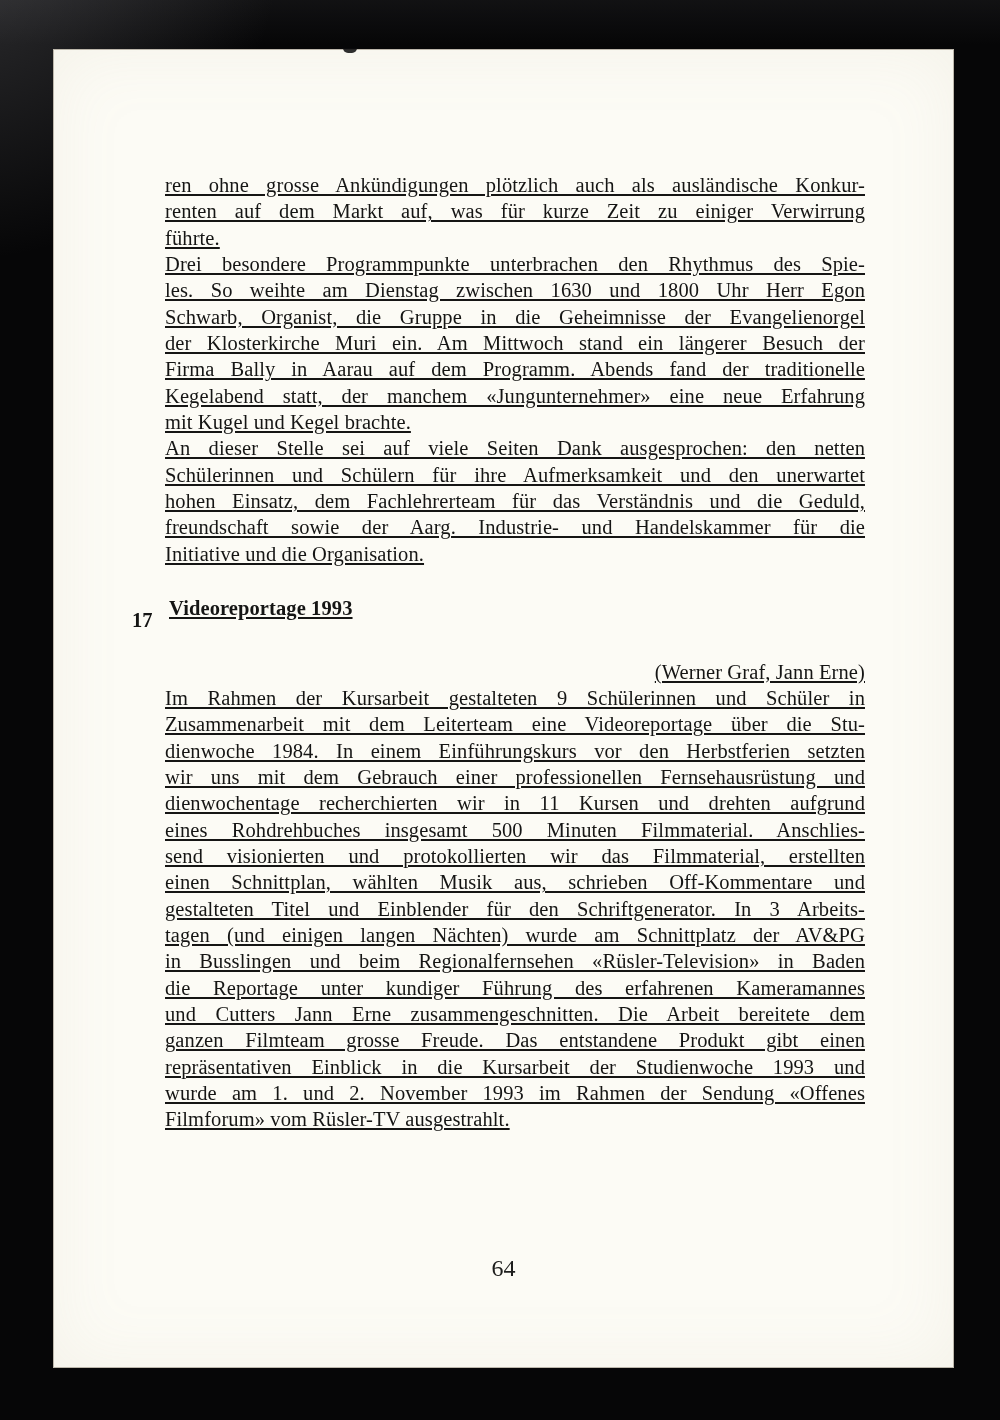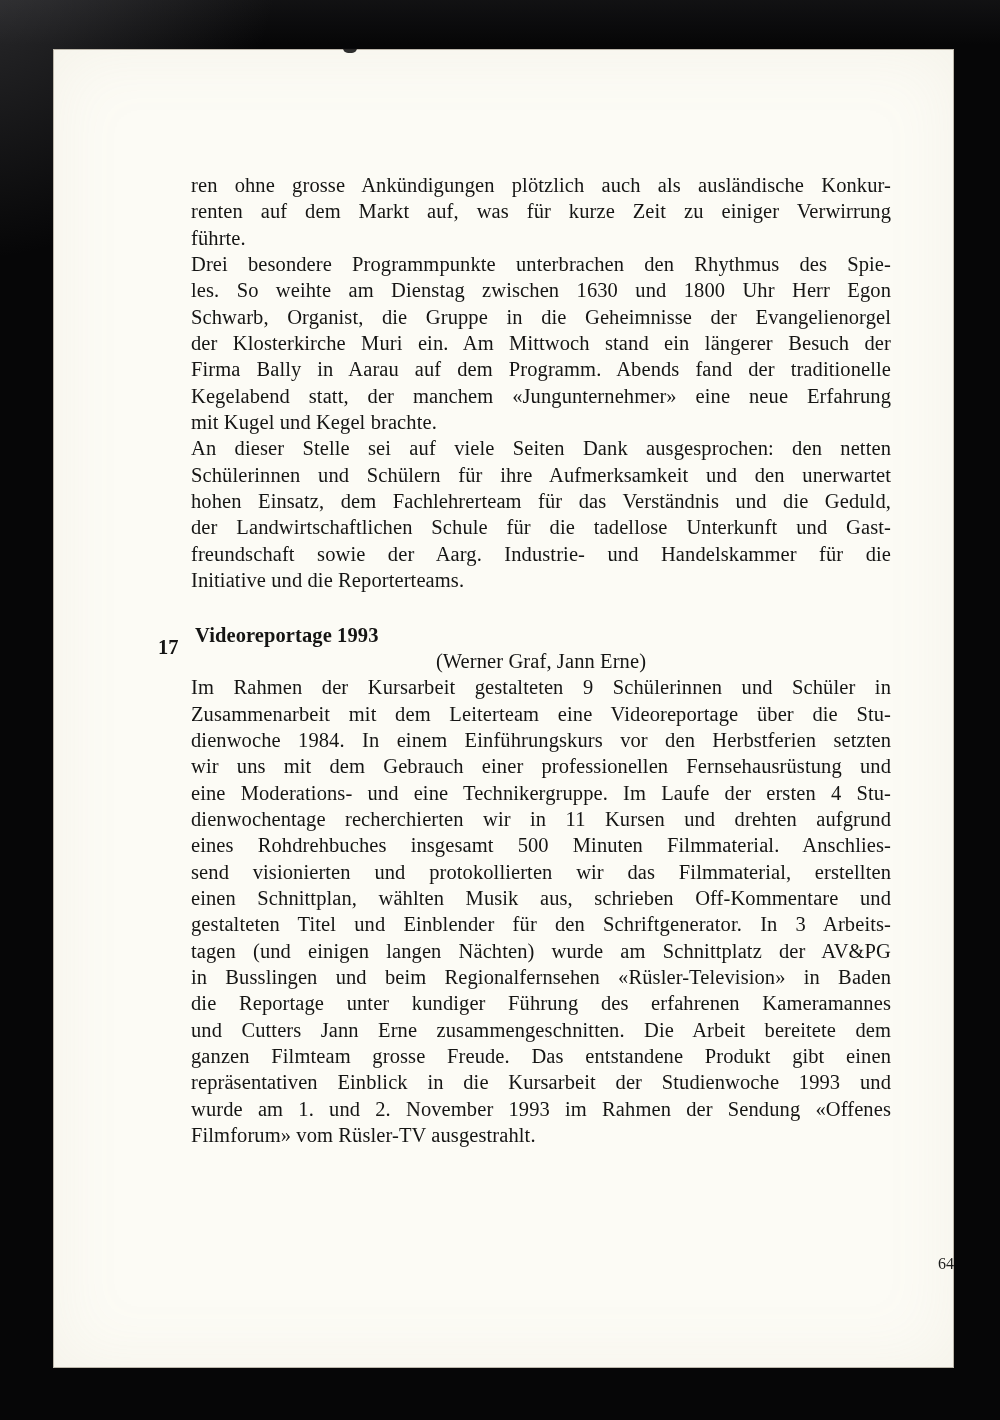--- a/index.html
+++ b/index.html
@@ -34,53 +34,54 @@
     left: 290px;
     top: -1px;
     width: 14px;
     height: 5px;
     background: #0a0a0c;
     border-radius: 0 0 7px 7px;
     opacity: 0.85;
   }
   .textblock {
     position: absolute;
-    left: 138px;
+    left: 112px;
     top: 123px;
     width: 700px;
     color: #151514;
     font-size: 20.5px;
     line-height: 26.35px;
     letter-spacing: 0.1px;
+    text-decoration: underline;
   }
   .line {
     text-align: justify;
     text-align-last: justify;
     text-justify: inter-word;
     white-space: normal;
   }
   .line.last {
     text-align: left;
     text-align-last: left;
   }
   .heading {
     margin-top: 28px;
     font-weight: bold;
     position: relative;
   }
   .hnum { position: absolute; left: -33px; top: 0; margin-top: 12px; }
   .htitle { margin-left: 4px; }
-  .attribution { text-align: center; }
+  .attribution { text-align: right; margin-top: 37px; }
   .folio {
     position: absolute;
     left: 0;
     top: 1206px;
     width: 100%;
-    text-align: right;
-    font-size: 16px;
+    text-align: center;
+    font-size: 24px;
     color: #1d1d1c;
   }
 </style>
 </head>
 <body>
 
 <div class="stage">
   <div class="page">
     <div class="notch"></div>
     <div class="textblock" id="textblock">
@@ -95,32 +96,30 @@
           <div class="line">Schwarb, Organist, die Gruppe in die Geheimnisse der Evangelienorgel</div>
           <div class="line">der Klosterkirche Muri ein. Am Mittwoch stand ein längerer Besuch der</div>
           <div class="line">Firma Bally in Aarau auf dem Programm. Abends fand der traditionelle</div>
           <div class="line">Kegelabend statt, der manchem «Jungunternehmer» eine neue Erfahrung</div>
           <div class="line last">mit Kugel und Kegel brachte.</div>
         </div>
         <div class="para">
           <div class="line">An dieser Stelle sei auf viele Seiten Dank ausgesprochen: den netten</div>
           <div class="line">Schülerinnen und Schülern für ihre Aufmerksamkeit und den unerwartet</div>
           <div class="line">hohen Einsatz, dem Fachlehrerteam für das Verständnis und die Geduld,</div>
-          <div class="line">der Landwirtschaftlichen Schule für die tadellose Unterkunft und Gast-</div>
           <div class="line">freundschaft sowie der Aarg. Industrie- und Handelskammer für die</div>
-          <div class="line last">Initiative und die Reporterteams.</div>
+          <div class="line last">Initiative und die Organisation.</div>
         </div>
         <div class="heading"><span class="hnum">17</span><span class="htitle">Videoreportage 1993</span></div>
         <div class="attribution">(Werner Graf, Jann Erne)</div>
         <div class="para">
           <div class="line">Im Rahmen der Kursarbeit gestalteten 9 Schülerinnen und Schüler in</div>
           <div class="line">Zusammenarbeit mit dem Leiterteam eine Videoreportage über die Stu-</div>
           <div class="line">dienwoche 1984. In einem Einführungskurs vor den Herbstferien setzten</div>
           <div class="line">wir uns mit dem Gebrauch einer professionellen Fernsehausrüstung und</div>
-          <div class="line">eine Moderations- und eine Technikergruppe. Im Laufe der ersten 4 Stu-</div>
           <div class="line">dienwochentage recherchierten wir in 11 Kursen und drehten aufgrund</div>
           <div class="line">eines Rohdrehbuches insgesamt 500 Minuten Filmmaterial. Anschlies-</div>
           <div class="line">send visionierten und protokollierten wir das Filmmaterial, erstellten</div>
           <div class="line">einen Schnittplan, wählten Musik aus, schrieben Off-Kommentare und</div>
           <div class="line">gestalteten Titel und Einblender für den Schriftgenerator. In 3 Arbeits-</div>
           <div class="line">tagen (und einigen langen Nächten) wurde am Schnittplatz der AV&amp;PG</div>
           <div class="line">in Busslingen und beim Regionalfernsehen «Rüsler-Television» in Baden</div>
           <div class="line">die Reportage unter kundiger Führung des erfahrenen Kameramannes</div>
           <div class="line">und Cutters Jann Erne zusammengeschnitten. Die Arbeit bereitete dem</div>
           <div class="line">ganzen Filmteam grosse Freude. Das entstandene Produkt gibt einen</div>

